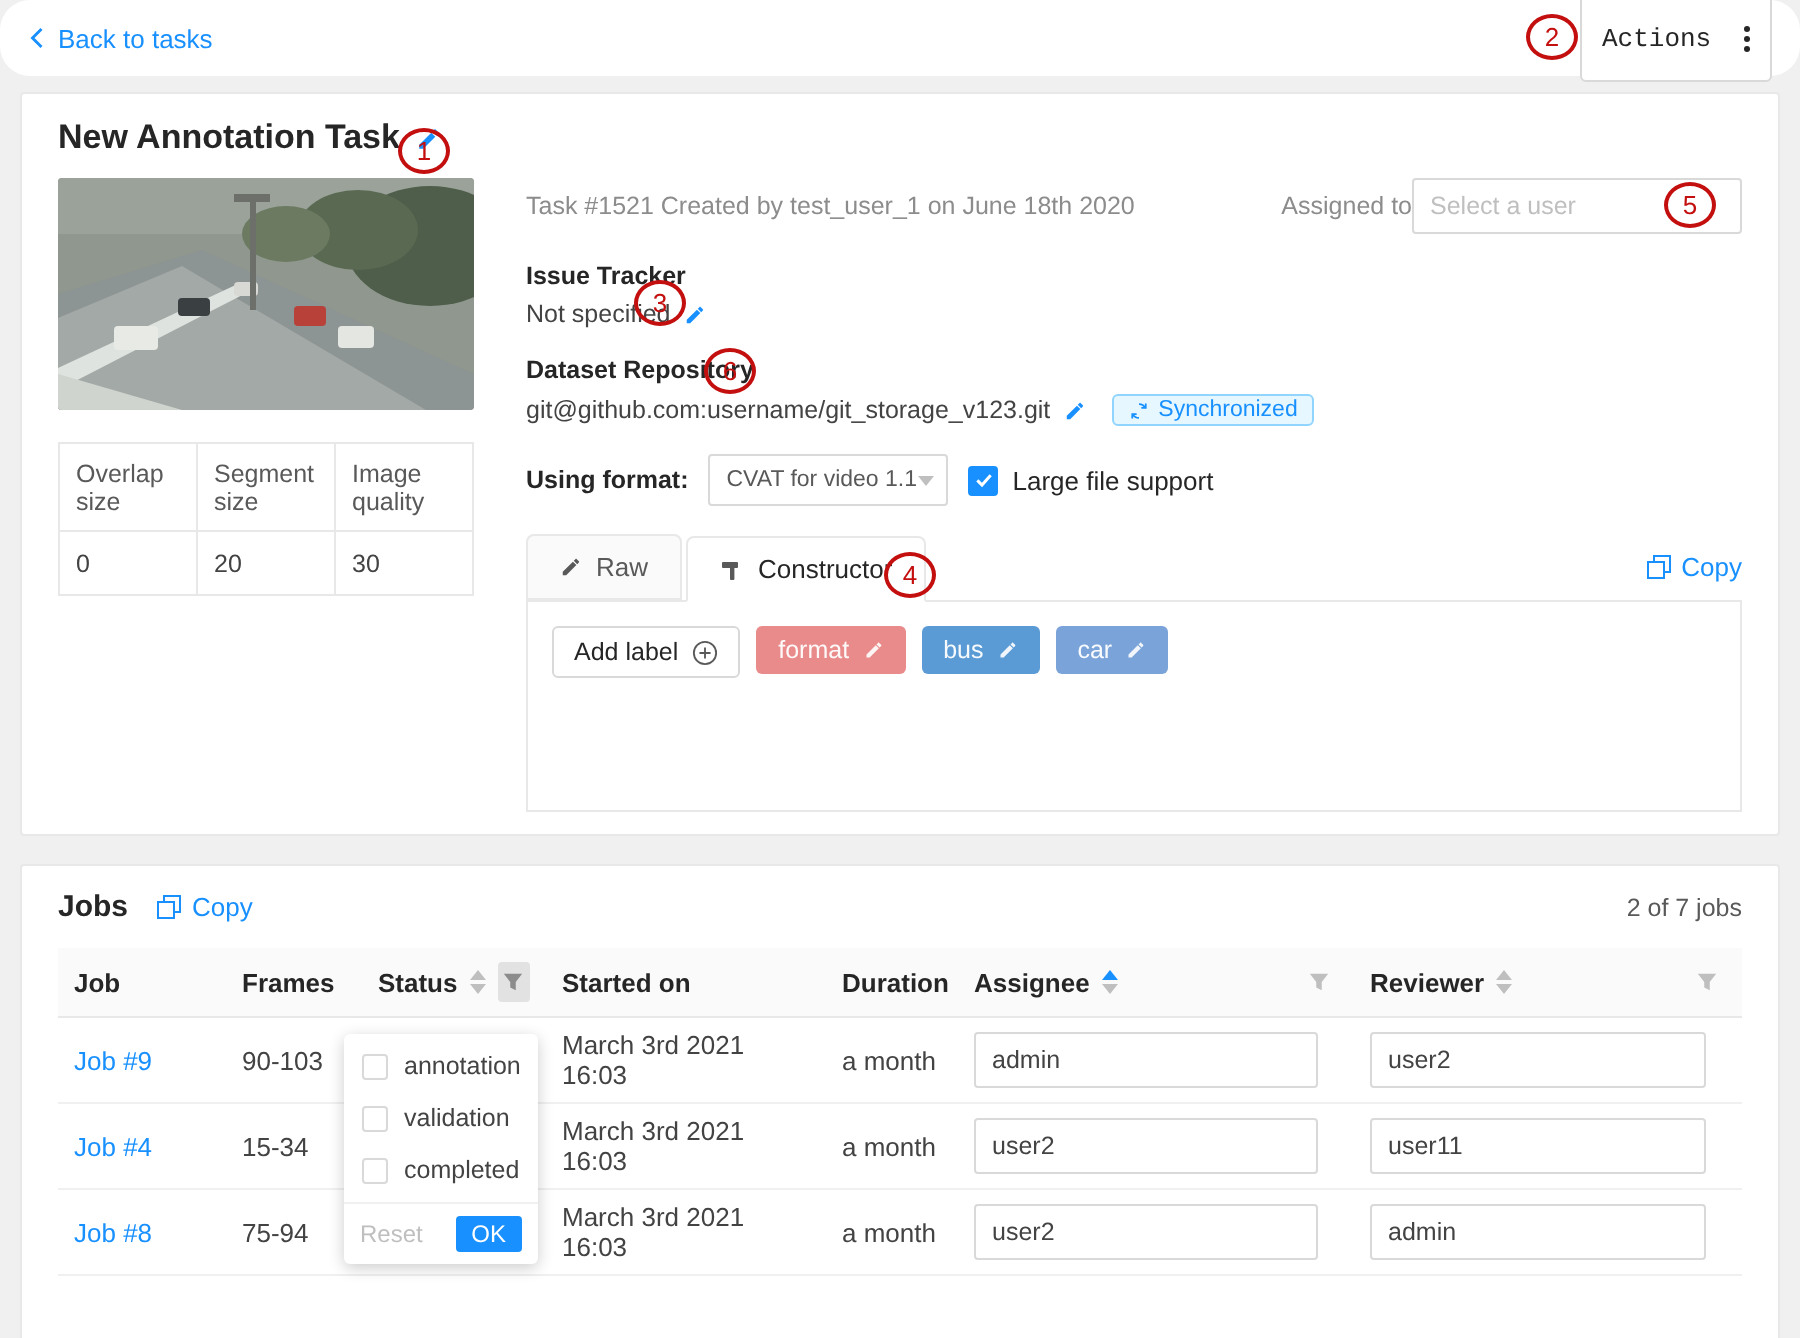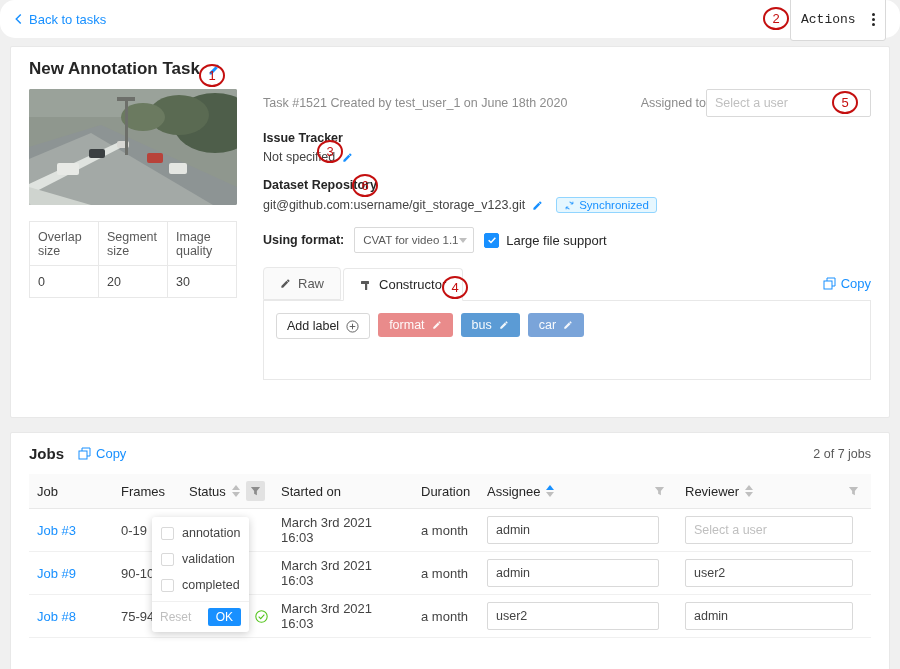--- a/index.html
+++ b/index.html
@@ -80,57 +80,57 @@
   .cb-label { font-size:13px; color:#262626; margin-left:-3px; }
   
   .tabs-row { display:flex; align-items:flex-end; margin-top:14px; position:relative; z-index:1; }
   .tab {
     display:flex; align-items:center; gap:7px; height:33px; padding:0 16px;
     border:1px solid #e8e8e8; border-radius:4px 4px 0 0; background:#fafafa;
     color:#595959; cursor:pointer; margin-right:2px; font-size:13px;
   }
   .tab.active { background:#fff; color:#262626; border-bottom-color:#fff; margin-bottom:-1px; }
   .copy-link { margin-left:auto; color:#1890ff; display:flex; align-items:center; gap:5px; cursor:pointer; font-size:13px; align-self:center; }
-  .constructor-panel { border:1px solid #e8e8e8; padding:12px; height:80px; display:flex; align-items:flex-start; gap:8px; flex-wrap:wrap; }
+  .constructor-panel { border:1px solid #e8e8e8; padding:12px; height:106px; display:flex; align-items:flex-start; gap:8px; flex-wrap:wrap; }
   .add-label {
     display:inline-flex; align-items:center; gap:7px; border:1px solid #d9d9d9; background:#fff;
     border-radius:3px; padding:5px 10px; font-size:12.5px; color:#262626; cursor:pointer; font-family:inherit;
   }
   .chip {
     display:inline-flex; align-items:center; gap:7px; border-radius:3px; padding:5px 11px;
     font-size:12.5px; color:rgba(255,255,255,0.95); cursor:pointer;
   }
   
   .jobs-header { display:flex; align-items:center; gap:14px;text-align:right; }
   .jobs-header h2 { font-size:15px; font-weight:700; color:#262626; }
   .jobs-count { margin-left:auto; font-size:12.5px; color:#595959; }
   .jobs-table { width:100%; border-collapse:collapse; margin-top:12px; table-layout:fixed; }
   .jobs-table th {
-    background:#fafafa; font-weight:400; color:#262626; text-align:left;
+    background:#fafafa; font-weight:700; color:#262626; text-align:left;
     padding:7px 8px; border-bottom:1px solid #e8e8e8; font-size:13px;
   }
   .jobs-table td { padding:6px 8px; border-bottom:1px solid #f0f0f0; font-size:13px; color:#434343; height:41px; }
   .th-inner { display:flex; align-items:center; gap:6px; }
   .sorter { display:inline-flex; flex-direction:column; gap:2px; }
   .caret-up-s { width:0; height:0; border-left:4px solid transparent; border-right:4px solid transparent; border-bottom:5px solid #bfbfbf; }
   .caret-down-s { width:0; height:0; border-left:4px solid transparent; border-right:4px solid transparent; border-top:5px solid #bfbfbf; }
   .caret-up-s.on { border-bottom-color:#1890ff; }
   .funnel-btn { margin-left:auto; display:flex; align-items:center; justify-content:center; width:20px; height:20px; border-radius:2px; cursor:pointer; }
   .funnel-btn.active { background:#e2e2e2; }
   .job-link { color:#1890ff; cursor:pointer; text-decoration:none; }
   .cell-input {
     width:172px; height:28px; border:1px solid #d9d9d9; border-radius:2px; padding:0 8px;
     font-size:12.5px; color:#434343; font-family:inherit; outline:none; background:#fff;
   }
   .cell-input.reviewer { width:168px; }
   .cell-input::placeholder { color:#bfbfbf; }
   .status-completed { color:#52c41a; display:inline-flex; align-items:center; gap:6px; }
   
   .filter-dropdown {
-    position:absolute; left:141px; top:84px; width:97px; background:#fff; border-radius:3px;
+    position:absolute; left:161px; top:84px; width:97px; background:#fff; border-radius:3px;
     box-shadow:0 2px 8px rgba(0,0,0,0.2); z-index:10; padding-top:3px;
   }
   .filter-item { display:flex; align-items:center; gap:8px; padding:6px 9px; font-size:12.5px; color:#434343; cursor:pointer; }
   .filter-item .checkbox { width:13px; height:13px; }
   .filter-footer { border-top:1px solid #f0f0f0; margin-top:3px; padding:6px 8px; display:flex; align-items:center; justify-content:space-between; }
   .reset-link { color:#bfbfbf; font-size:12px; cursor:not-allowed; }
   .ok-btn { background:#1890ff; color:#fff; border:none; border-radius:2px; font-size:12px; padding:2px 8px; cursor:pointer; font-family:inherit; }
   
   .ann {
     position:absolute; width:26px; height:23px; border:2px solid #c40f0f; border-radius:50%;
@@ -408,36 +408,36 @@
               <svg width="11" height="11" viewBox="0 0 12 12">
                   <path d="M1 1h10L7.5 5.5V10l-3-1.5V5.5z" fill="#bfbfbf"></path>
                 </svg>
             </span>
           </div>
         </th>
       </tr>
     </thead>
     <tbody>
       <tr>
-        <td><a class="job-link">Job #3</a></td>
-        <td>0-19</td>
-        <td></td>
-        <td>March 3rd 2021 16:03</td>
-        <td>a month</td>
-        <td><input class="cell-input" value="admin" style=""></td>
-        <td><input class="cell-input reviewer" placeholder="Select a user" style=""></td>
-      </tr>
-      <tr>
         <td><a class="job-link">Job #9</a></td>
         <td>90-103</td>
         <td></td>
         <td>March 3rd 2021 16:03</td>
         <td>a month</td>
         <td><input class="cell-input" value="admin" style=""></td>
         <td><input class="cell-input reviewer" value="user2" style=""></td>
+      </tr>
+      <tr>
+        <td><a class="job-link">Job #4</a></td>
+        <td>15-34</td>
+        <td></td>
+        <td>March 3rd 2021 16:03</td>
+        <td>a month</td>
+        <td><input class="cell-input" value="user2" style=""></td>
+        <td><input class="cell-input reviewer" value="user11" style=""></td>
       </tr>
       <tr>
         <td><a class="job-link">Job #8</a></td>
         <td>75-94</td>
         <td>
           <span class="status-completed">
             <span>completed</span>
             <svg width="13" height="13" viewBox="0 0 16 16">
                 <circle cx="8" cy="8" r="7" fill="none" stroke="#52c41a" stroke-width="1.3"></circle>
                 <path d="M4.5 8.2L7 10.7l4.5-5" stroke="#52c41a" stroke-width="1.3" fill="none"></path>

